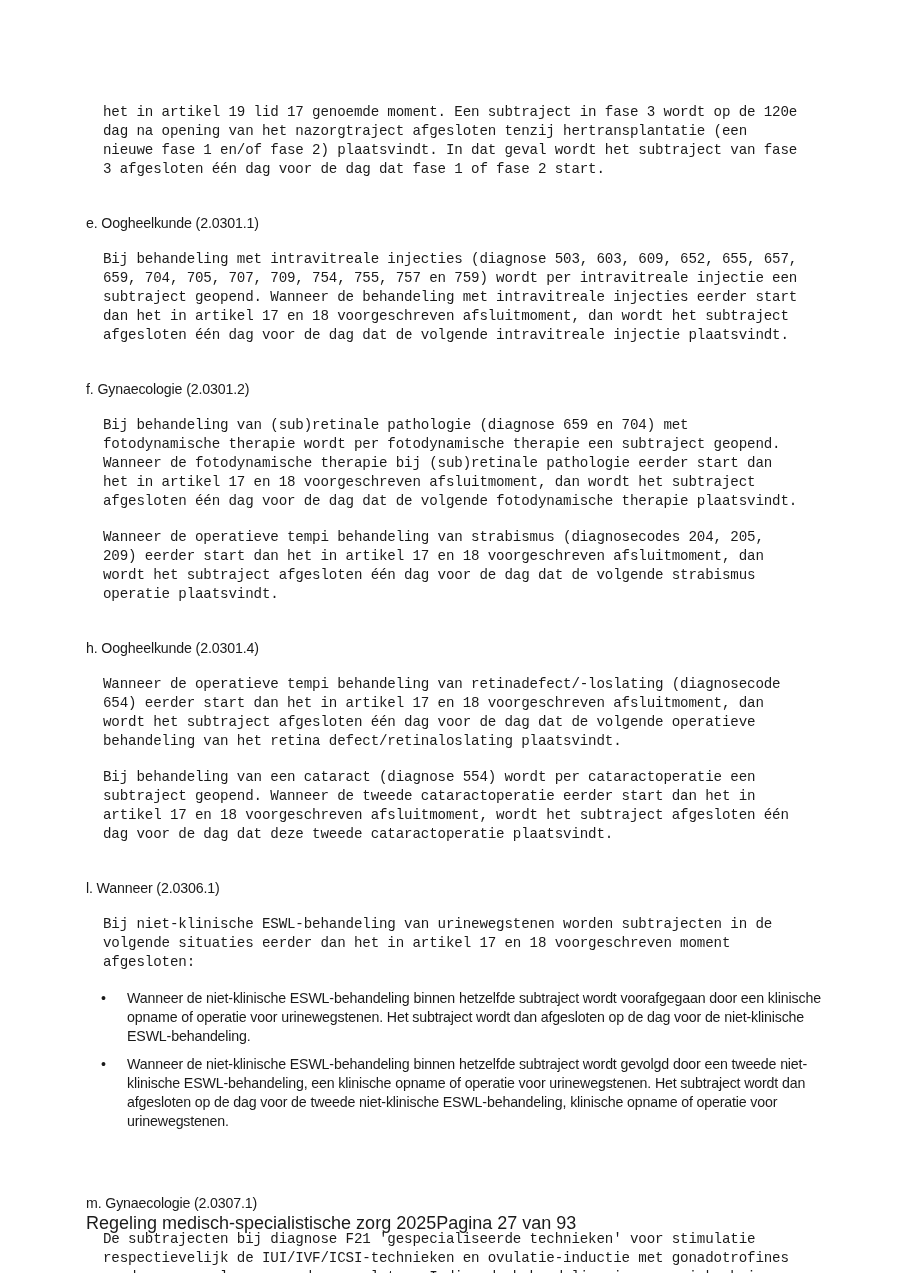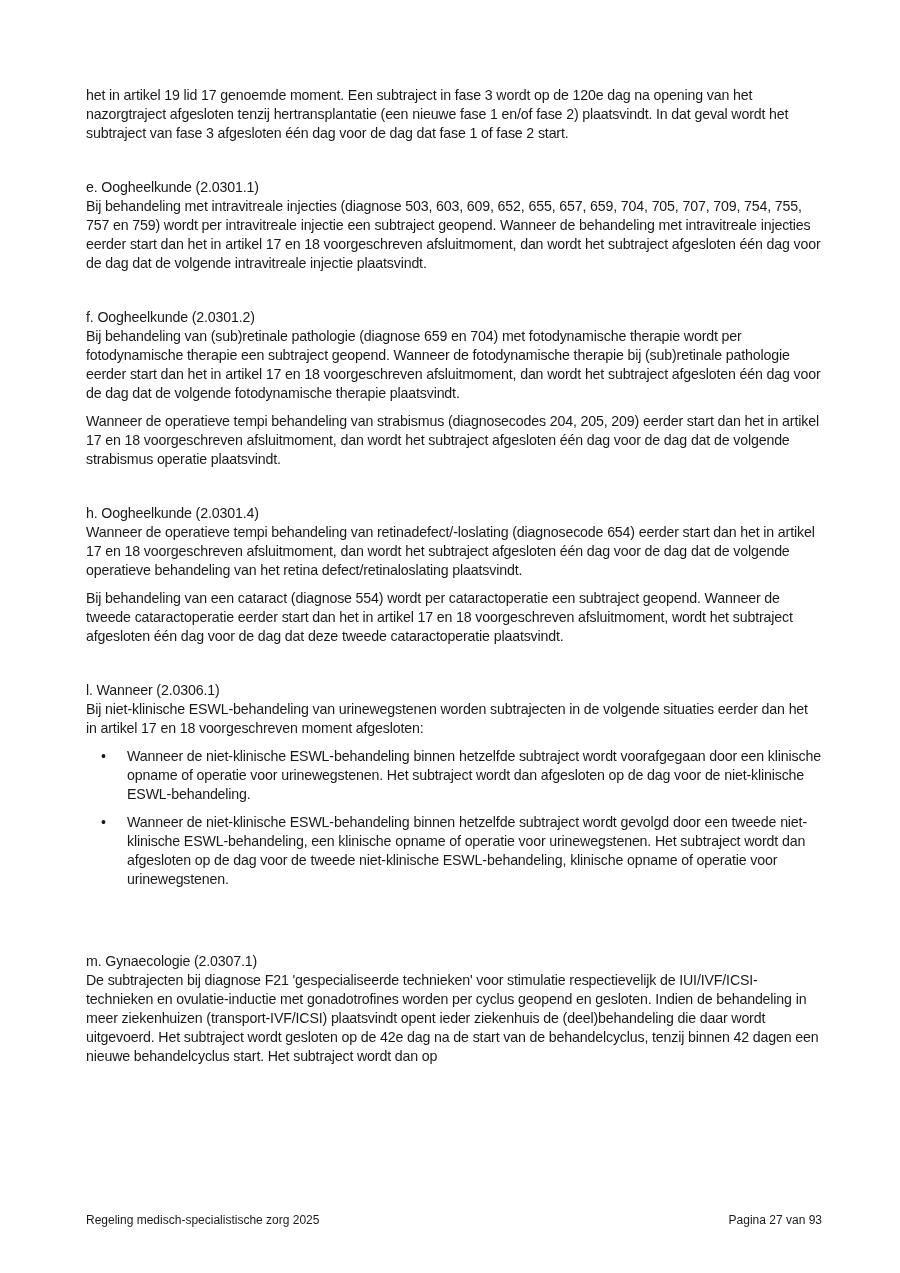--- a/index.html
+++ b/index.html
@@ -1,45 +1,45 @@
 <!DOCTYPE html>
 <html><head>
   <meta charset="utf-8">
   <style>
     html, body { margin: 0; padding: 0; background: #ffffff; }
     body { width: 900px; height: 1273px; position: relative; overflow: hidden;
            font-family: "Liberation Sans", sans-serif; color: #1a1a1a; }
     .page { position: absolute; left: 86px; top: 86px; width: 736px;
             font-size: 14.2px; line-height: 19px; letter-spacing: -0.15px; }
     .block { margin: 0 0 9px 0; }
-    .block p { margin: 0; }
+    .block p { margin: 17px; font-family: Liberation Mono, monospace; }
     .heading { display: block; margin-top: 35px; }
     ul.bullets { list-style: none; margin: 9px 0 0 0; padding: 0; }
     ul.bullets li { position: relative; padding-left: 41px; margin-bottom: 9px; }
     ul.bullets li .dot { position: absolute; left: 15px; top: 0; }
     .gap { height: 19px; }
     .footer { position: absolute; left: 86px; width: 736px; top: 1213px;
-              font-size: 12px; display: flex; justify-content: space-between; }
+              font-size: 18px; display: flex; }
   </style>
 </head>
 <body>
 
 <div class="page">
 
   <div class="block">
     <p>het in artikel 19 lid 17 genoemde moment. Een subtraject in fase 3 wordt op de 120e dag na opening van het nazorgtraject afgesloten tenzij hertransplantatie (een nieuwe fase 1 en/of fase 2) plaatsvindt. In dat geval wordt het subtraject van fase 3 afgesloten één dag voor de dag dat fase 1 of fase 2 start.</p>
   </div>
 
   <div class="block">
     <span class="heading">e. Oogheelkunde (2.0301.1)</span>
     <p>Bij behandeling met intravitreale injecties (diagnose 503, 603, 609, 652, 655, 657, 659, 704, 705, 707, 709, 754, 755, 757 en 759) wordt per intravitreale injectie een subtraject geopend. Wanneer de behandeling met intravitreale injecties eerder start dan het in artikel 17 en 18 voorgeschreven afsluitmoment, dan wordt het subtraject afgesloten één dag voor de dag dat de volgende intravitreale injectie plaatsvindt.</p>
   </div>
 
   <div class="block">
-    <span class="heading">f. Oogheelkunde (2.0301.2)</span>
+    <span class="heading">f. Gynaecologie (2.0301.2)</span>
     <p>Bij behandeling van (sub)retinale pathologie (diagnose 659 en 704) met fotodynamische therapie wordt per fotodynamische therapie een subtraject geopend. Wanneer de fotodynamische therapie bij (sub)retinale pathologie eerder start dan het in artikel 17 en 18 voorgeschreven afsluitmoment, dan wordt het subtraject afgesloten één dag voor de dag dat de volgende fotodynamische therapie plaatsvindt.</p>
   </div>
 
   <div class="block">
     <p>Wanneer de operatieve tempi behandeling van strabismus (diagnosecodes 204, 205, 209) eerder start dan het in artikel 17 en 18 voorgeschreven afsluitmoment, dan wordt het subtraject afgesloten één dag voor de dag dat de volgende strabismus operatie plaatsvindt.</p>
   </div>
 
   <div class="block">
     <span class="heading">h. Oogheelkunde (2.0301.4)</span>
     <p>Wanneer de operatieve tempi behandeling van retinadefect/-loslating (diagnosecode 654) eerder start dan het in artikel 17 en 18 voorgeschreven afsluitmoment, dan wordt het subtraject afgesloten één dag voor de dag dat de volgende operatieve behandeling van het retina defect/retinaloslating plaatsvindt.</p>

